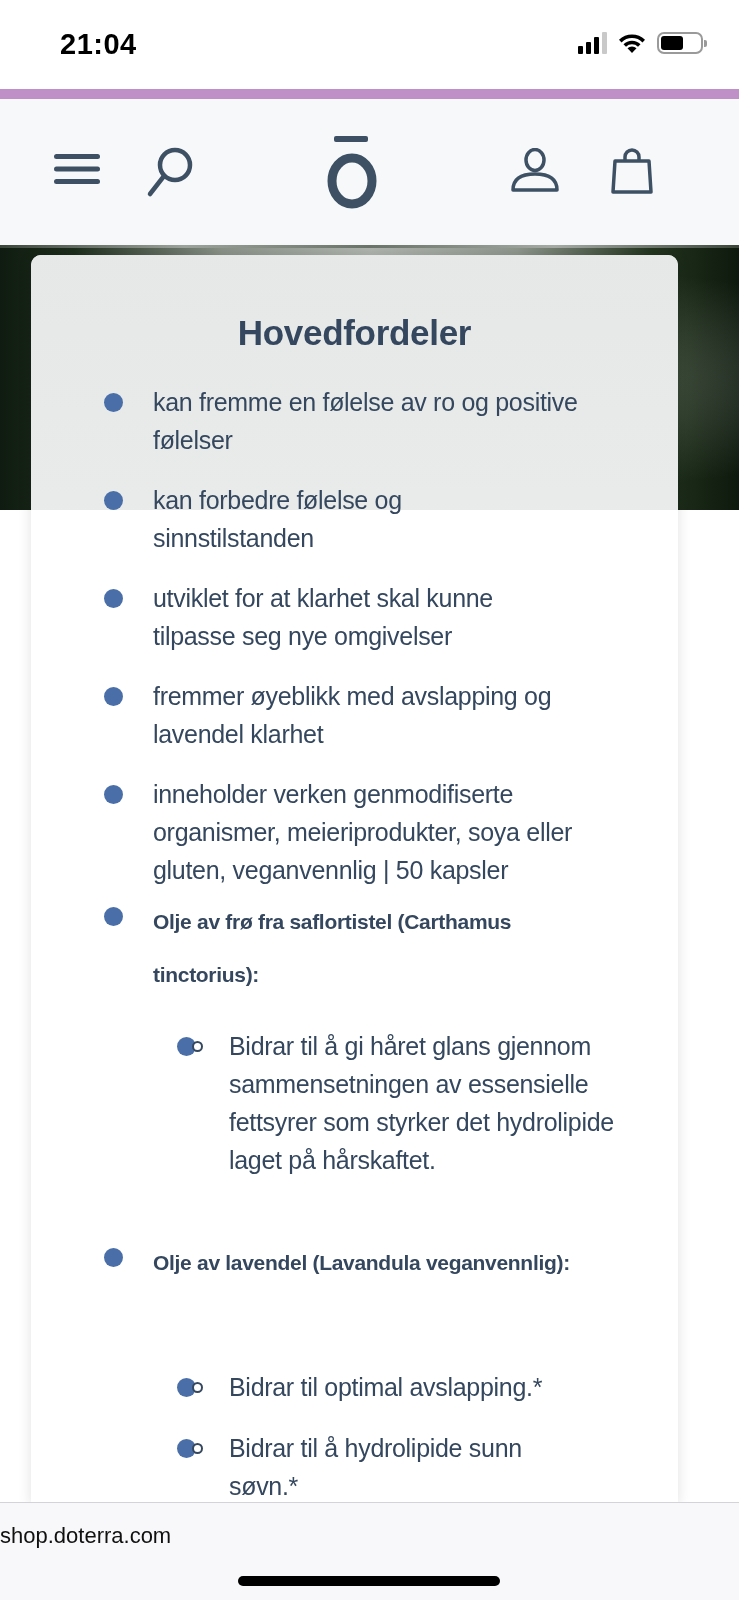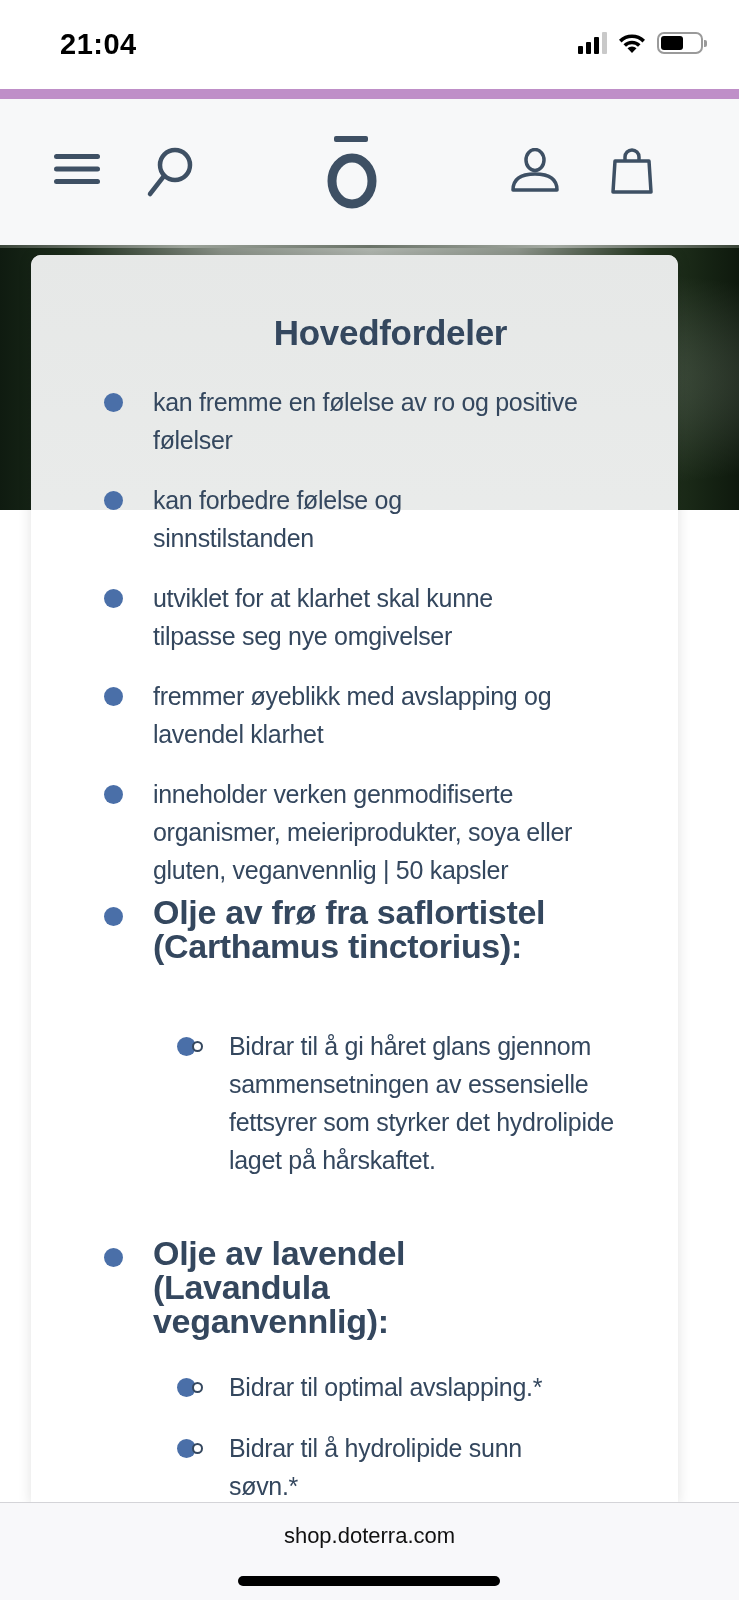--- a/index.html
+++ b/index.html
@@ -35,36 +35,36 @@
         radial-gradient(ellipse at 70% 50%, rgba(160,170,160,0.35), transparent 60%),
         linear-gradient(90deg, #0f1b10 0%, #1d2e1c 10%, #8a9288 30%, #b0b6af 50%, #8f978d 70%, #23351f 88%, #0e190d 100%);
     }
     .hero-strip { position: absolute; top: 245px; left: 0; width: 739px; height: 6px; background: linear-gradient(90deg,#3b463a,#9ea59c,#6b7469,#a7ada5,#3a4538); }
 
     
     .card { position: absolute; top: 255px; left: 31px; width: 647px; height: 1250px; background: #ffffff; border-radius: 10px 10px 0 0;
       box-shadow: 0 0 14px rgba(0,0,0,0.12); overflow: hidden; }
     .card-top-tint { position: absolute; top: 0; left: 0; width: 100%; height: 255px;
       background: linear-gradient(180deg, rgba(228,230,229,0.92), rgba(232,234,233,0.95)); }
-    .card-title { position: absolute; top: 58px; left: 0; width: 100%; text-align: center; font-size: 35px; font-weight: bold; color: #34475e; letter-spacing: -0.3px; margin-left: 36px; }
+    .card-title { position: absolute; top: 58px; left: 0; width: 100%; text-align: center; font-size: 35px; font-weight: bold; color: #34475e; letter-spacing: -0.3px; }
 
     .list { position: absolute; left: 0; top: 0; width: 100%; }
     .item { position: absolute; left: 0; width: 100%; }
     .dot { position: absolute; width: 19px; height: 19px; border-radius: 50%; background: #4a6fa8; }
     .item-text { position: absolute; left: 122px; width: 470px; font-size: 25px; line-height: 38px; color: #34475e; letter-spacing: -0.3px; }
-    .item-text.bold { font-weight: bold; font-size: 34px; line-height: 34px; }
+    .item-text.bold { font-weight: bold; font-size: 21px; line-height: 53px; }
 
     .sub-dot { position: absolute; width: 30px; height: 20px; }
     .sub-dot .fill { position: absolute; left: 0; top: 0; width: 19px; height: 19px; border-radius: 50%; background: #4a6fa8; }
     .sub-dot .ring { position: absolute; left: 15px; top: 4px; width: 11px; height: 11px; border-radius: 50%; border: 2px solid #34475e; background: #fff; }
     .sub-text { position: absolute; left: 198px; width: 400px; font-size: 25px; line-height: 38px; color: #34475e; letter-spacing: -0.3px; }
 
     
     .bottom-bar { position: absolute; top: 1502px; left: 0; width: 739px; height: 98px; background: #f8f8fa; border-top: 1px solid #d4d4d8; }
-    .url { position: absolute; top: 20px; left: 0; width: 100%; text-align: center; font-size: 22px; color: #111; }
+    .url { position: absolute; top: 20px; left: 0; width: 100%; font-size: 22px; color: #111; }
     .home-indicator { position: absolute; top: 73px; left: 238px; width: 262px; height: 10px; background: #000; border-radius: 5px; }
   </style>
 </head>
 <body>
 
 <div class="status-bar">
   <div class="status-time">21:04</div>
   <div class="status-icons">
     <div class="signal">
       <span style="height:8px"></span>

